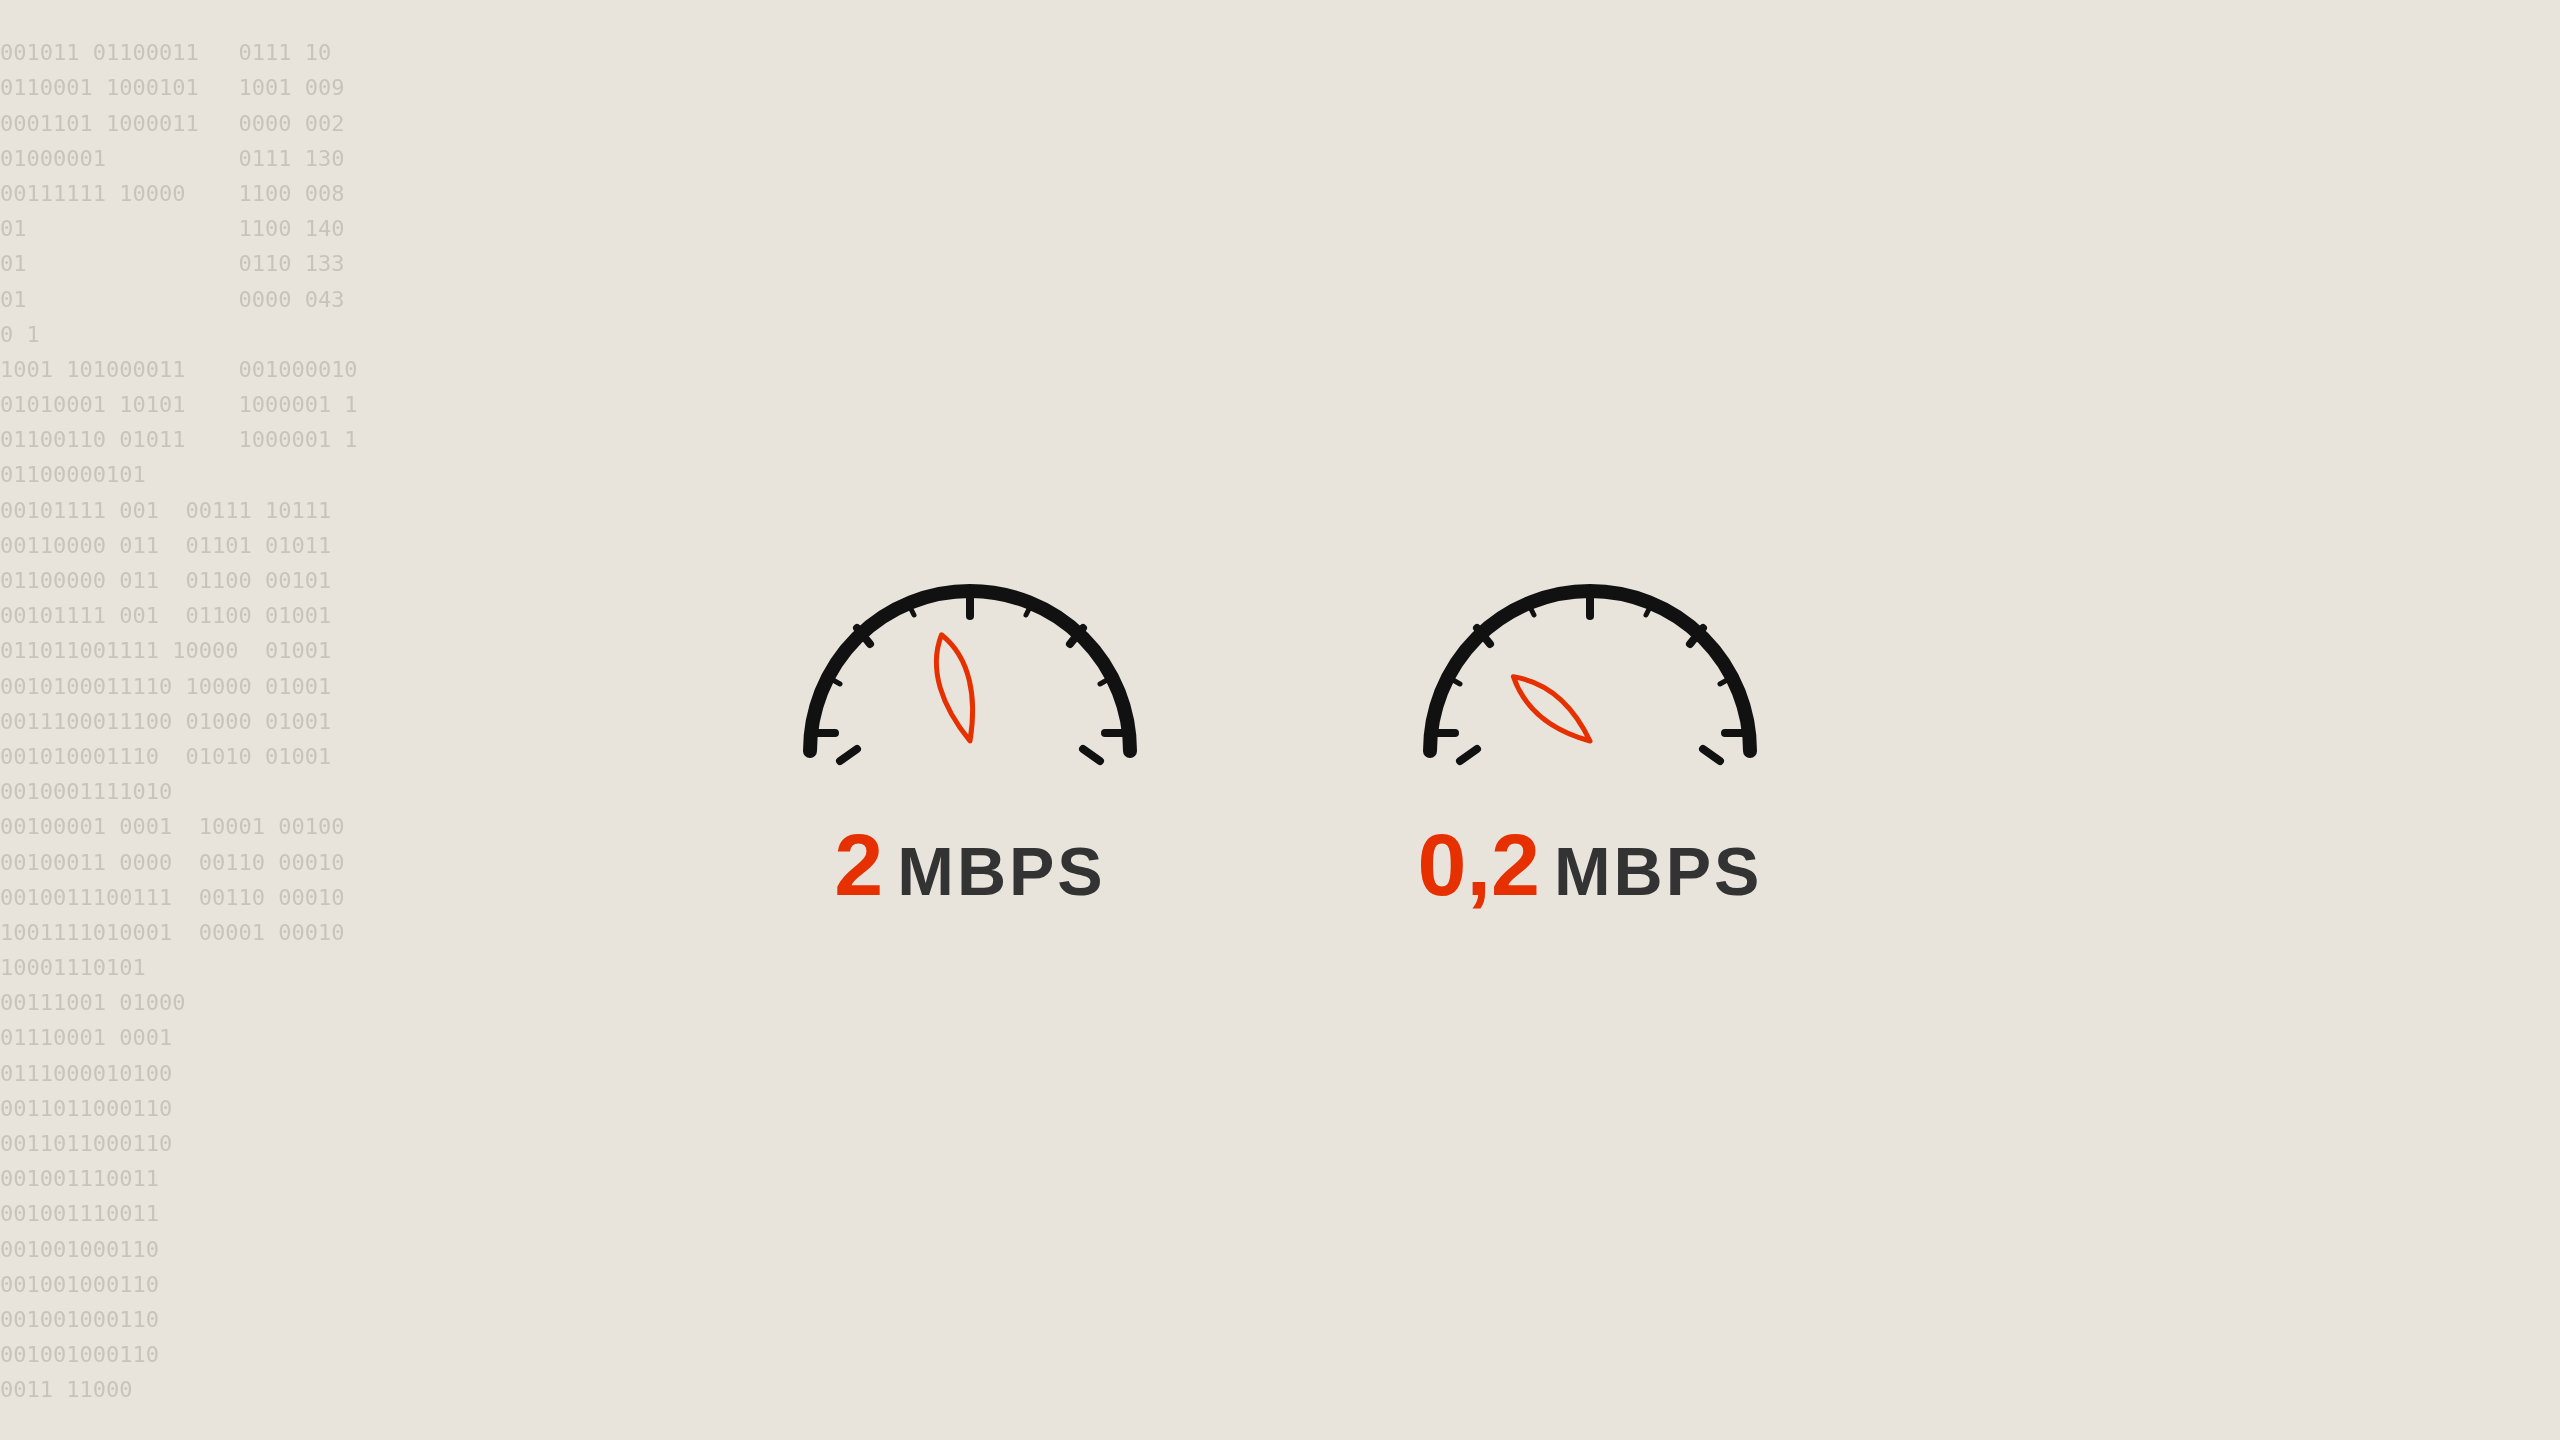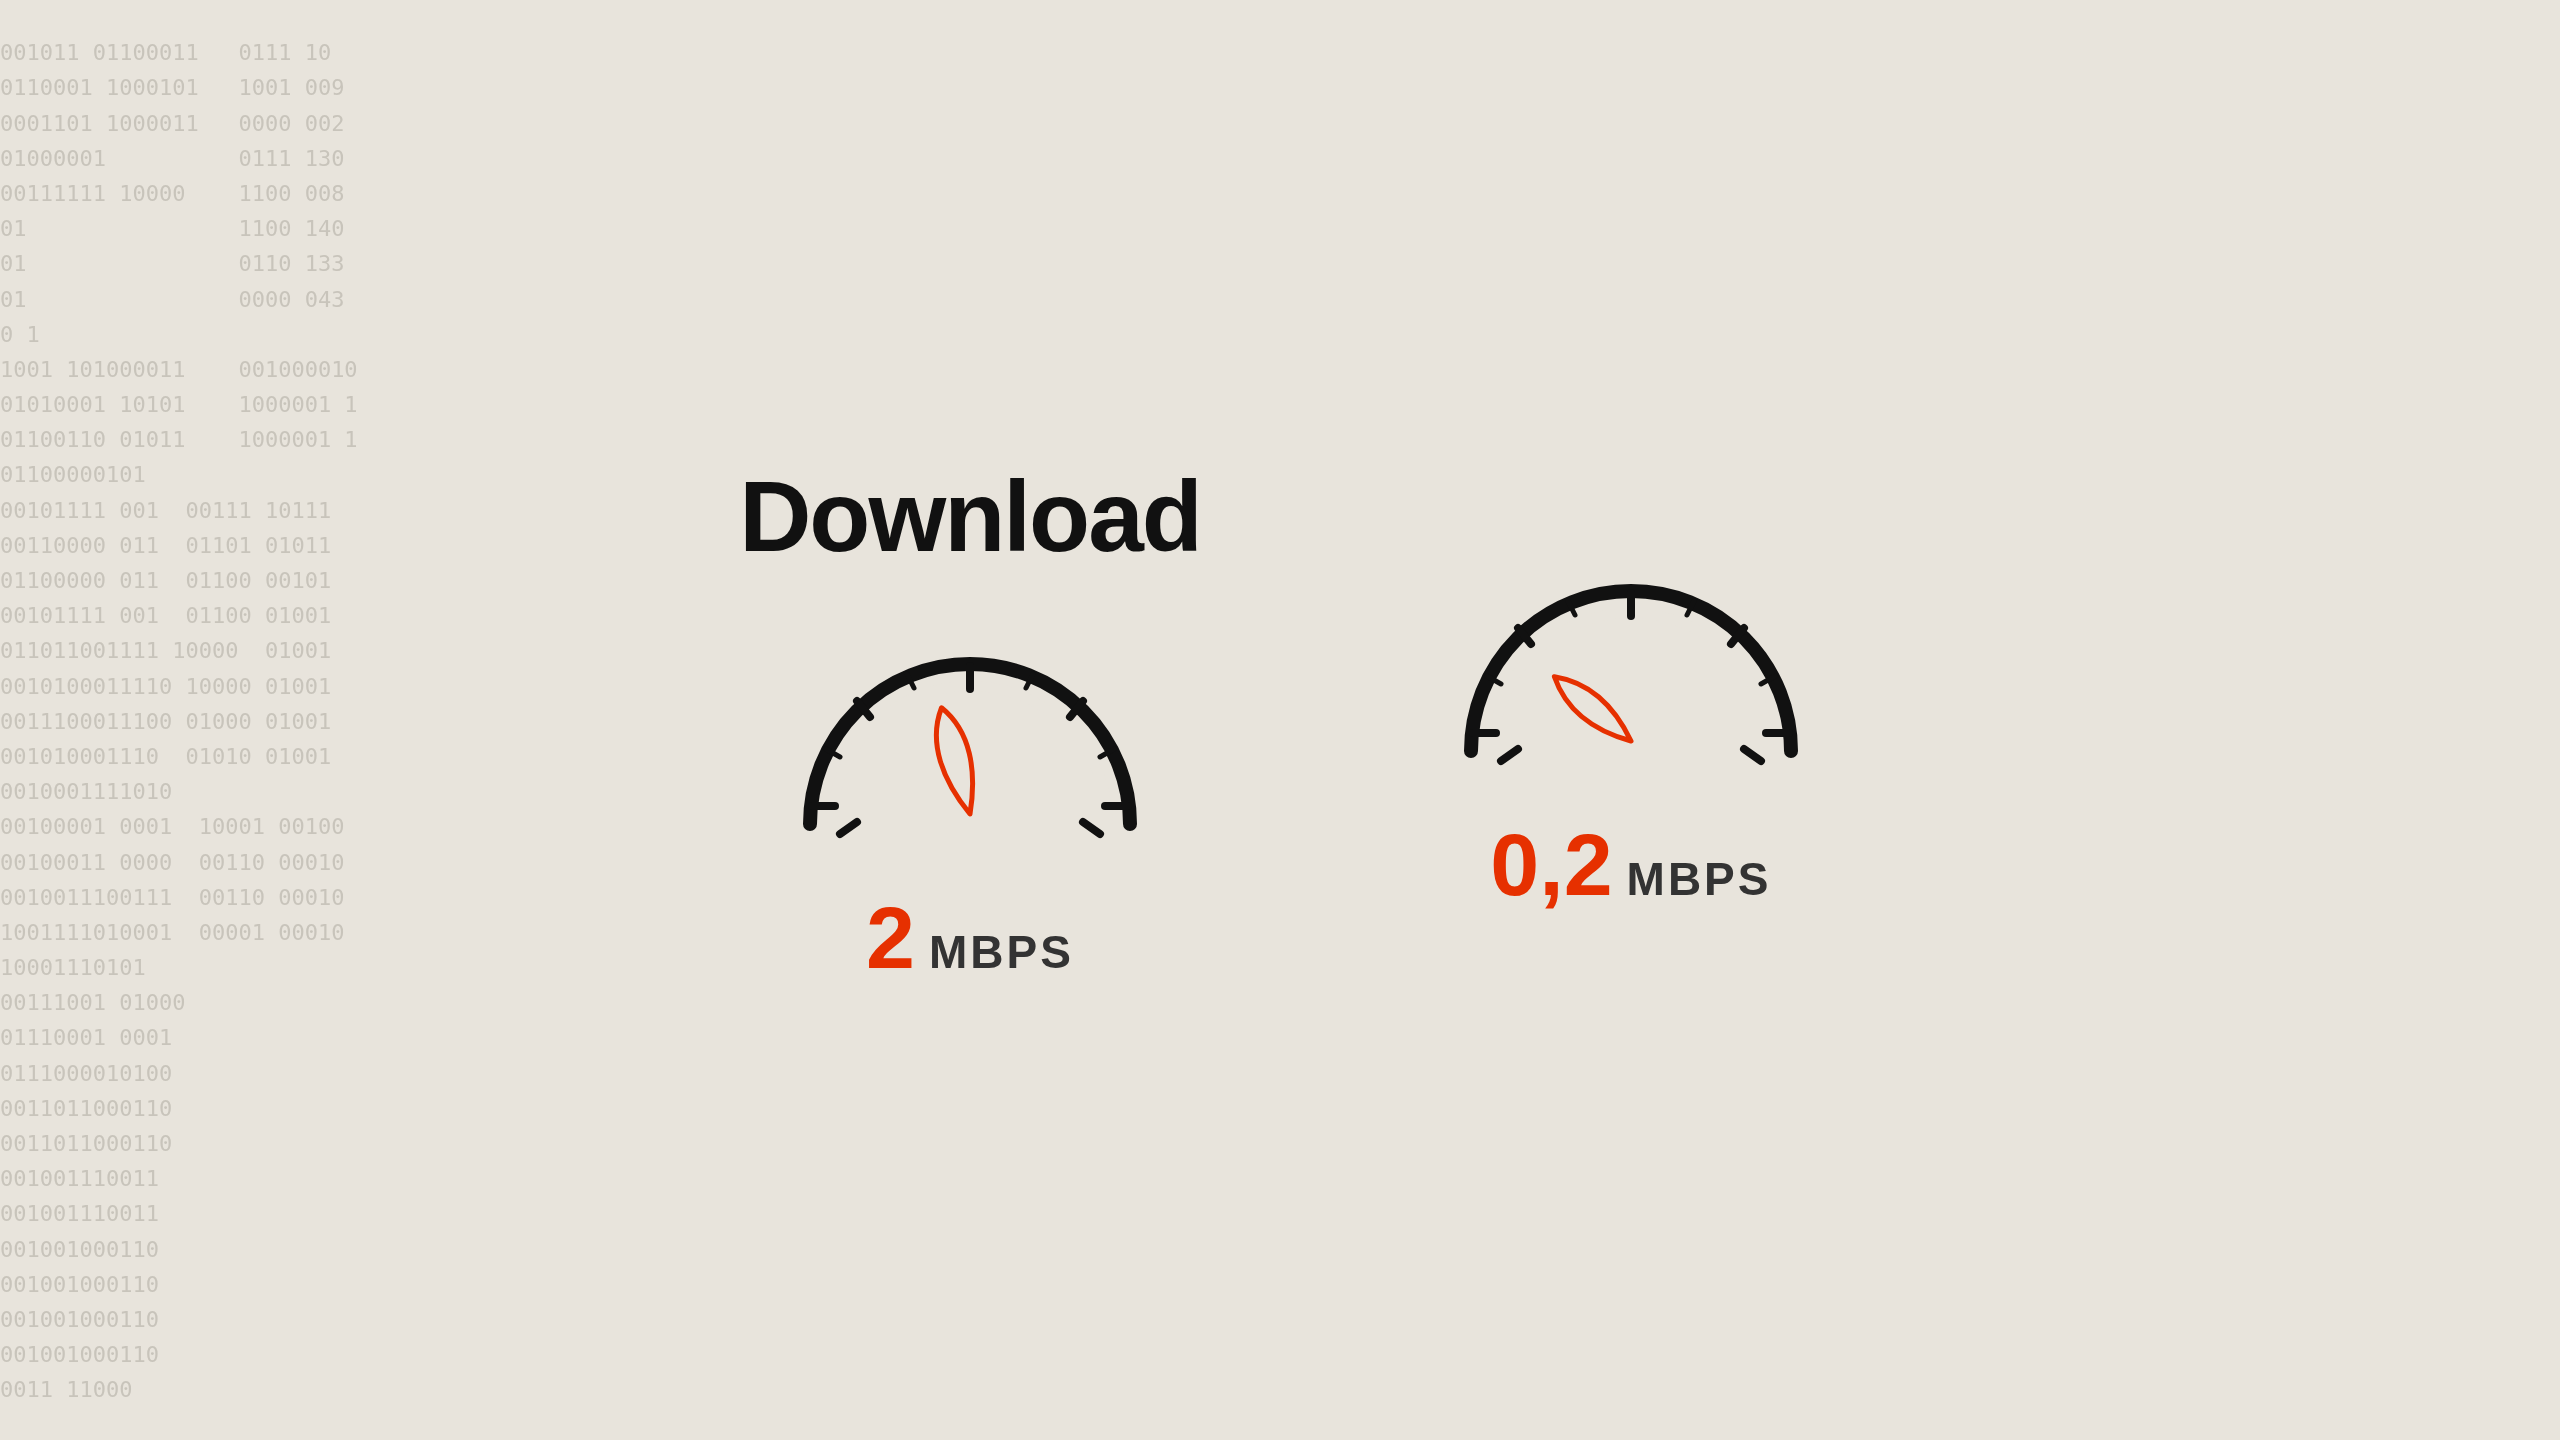--- a/index.html
+++ b/index.html
@@ -72,21 +72,21 @@
     }
 
     .speed-number {
       font-size: 88px;
       font-weight: 900;
       color: #e63000;
       line-height: 1;
     }
 
     .speed-unit {
-      font-size: 46px;
+      font-size: 68px;
       font-weight: 700;
       color: #333;
       letter-spacing: 3px;
     }
   </style>
 </head>
 <body>
 
 <div class="binary-bg">
 001011 01100011   0111 10
@@ -126,21 +126,20 @@
 001001000110
 001001000110
 001001000110
 001001000110
 0011 11000
 </div>
 
 <div class="main-content">
 
   <div class="speed-block">
-    <div class="speed-title">Download</div>
 
     <div class="gauge-container">
       <svg viewBox="0 0 380 260" xmlns="http://www.w3.org/2000/svg">
 
         <path d="M 30 220 A 160 160 0 0 1 350 220" fill="none" stroke="#111" stroke-width="14" stroke-linecap="round"></path>
 
         <path d="M 52 220 A 138 138 0 0 1 328 220" fill="none" stroke="#e8e4dc" stroke-width="10"></path>
 
         <line x1="190" y1="62" x2="190" y2="85" stroke="#111" stroke-width="8" stroke-linecap="round"></line>
 

